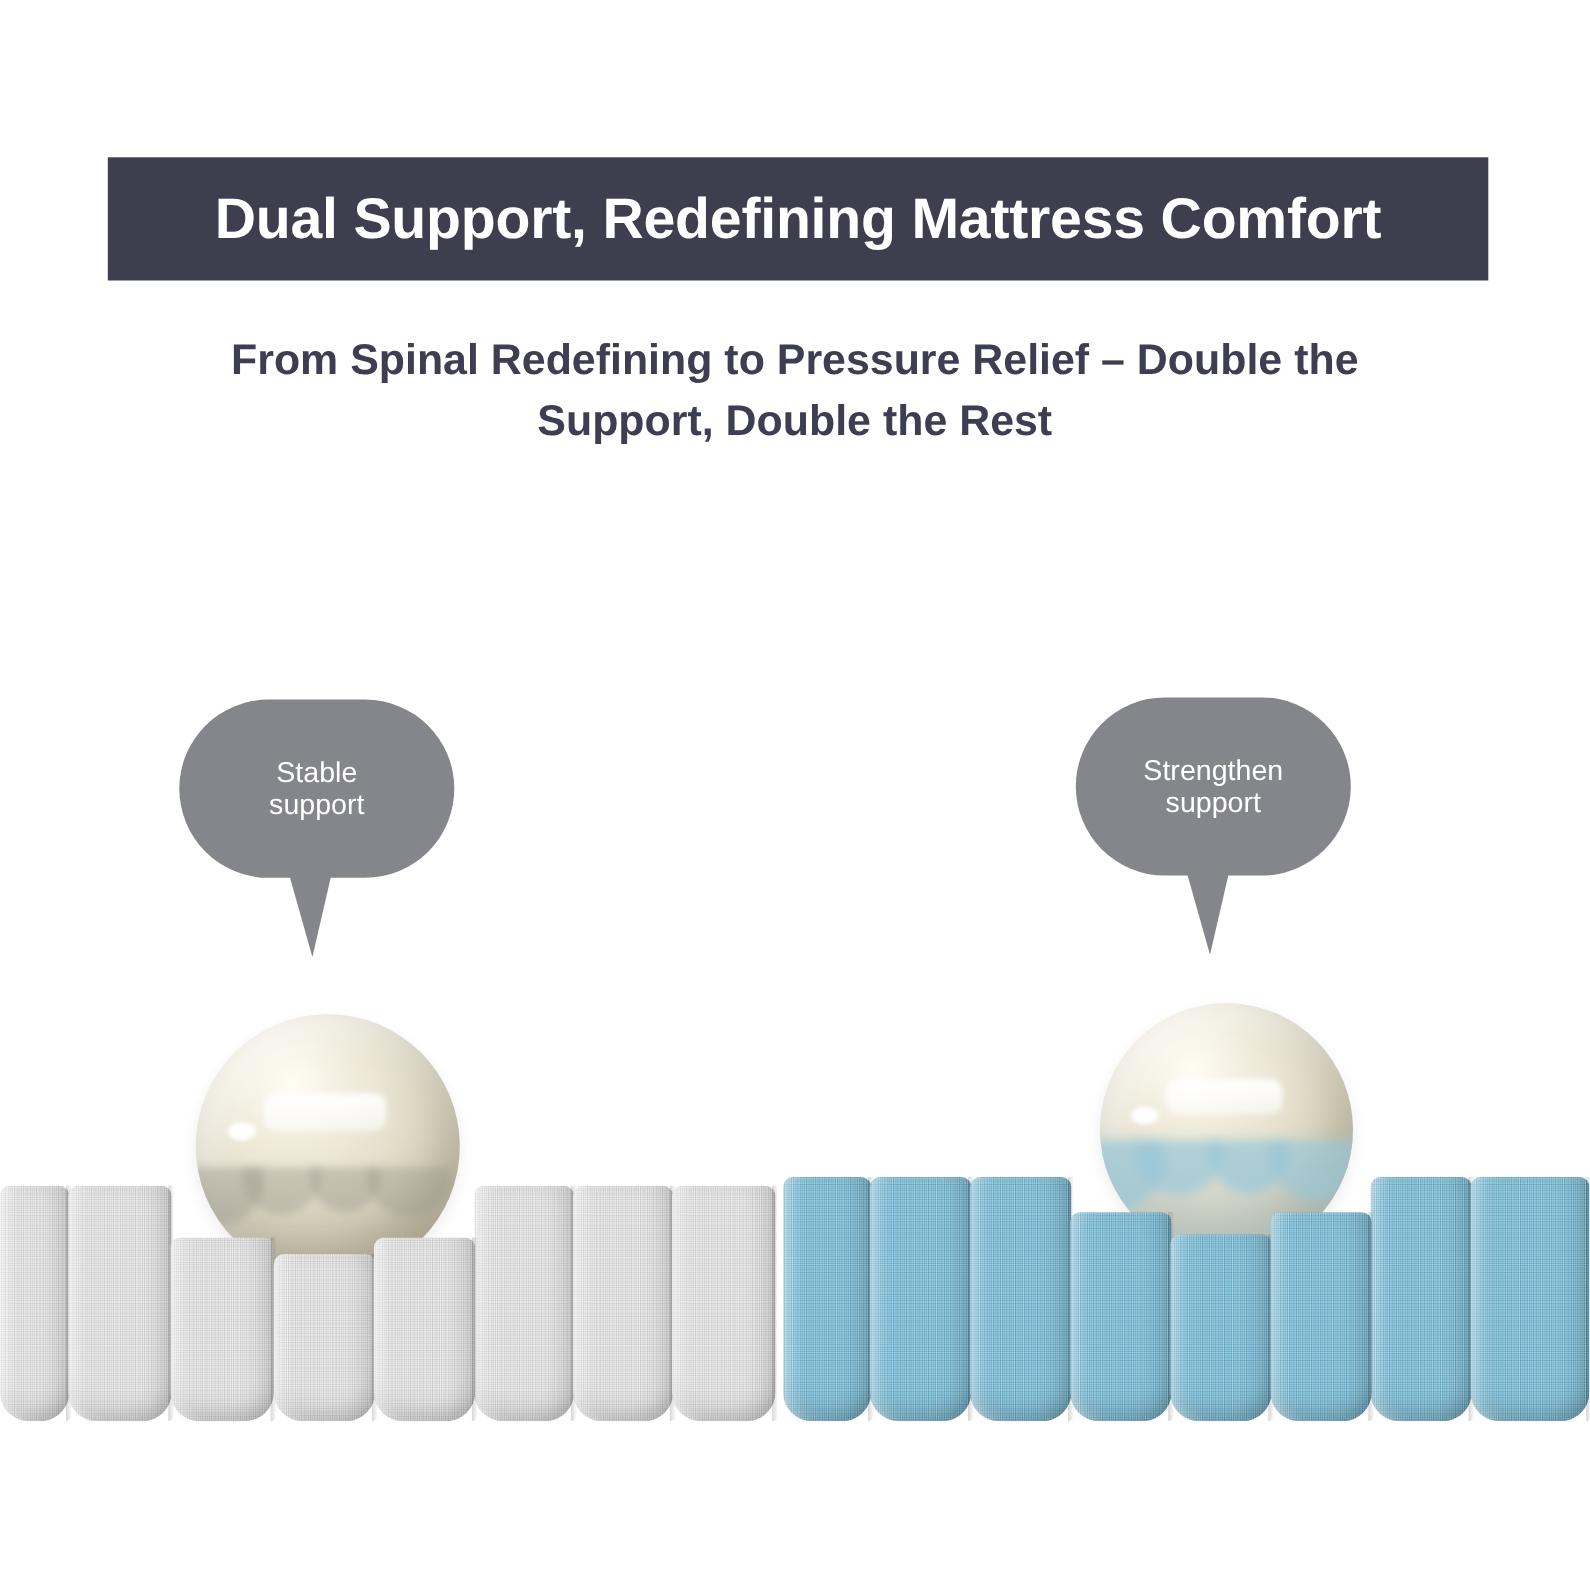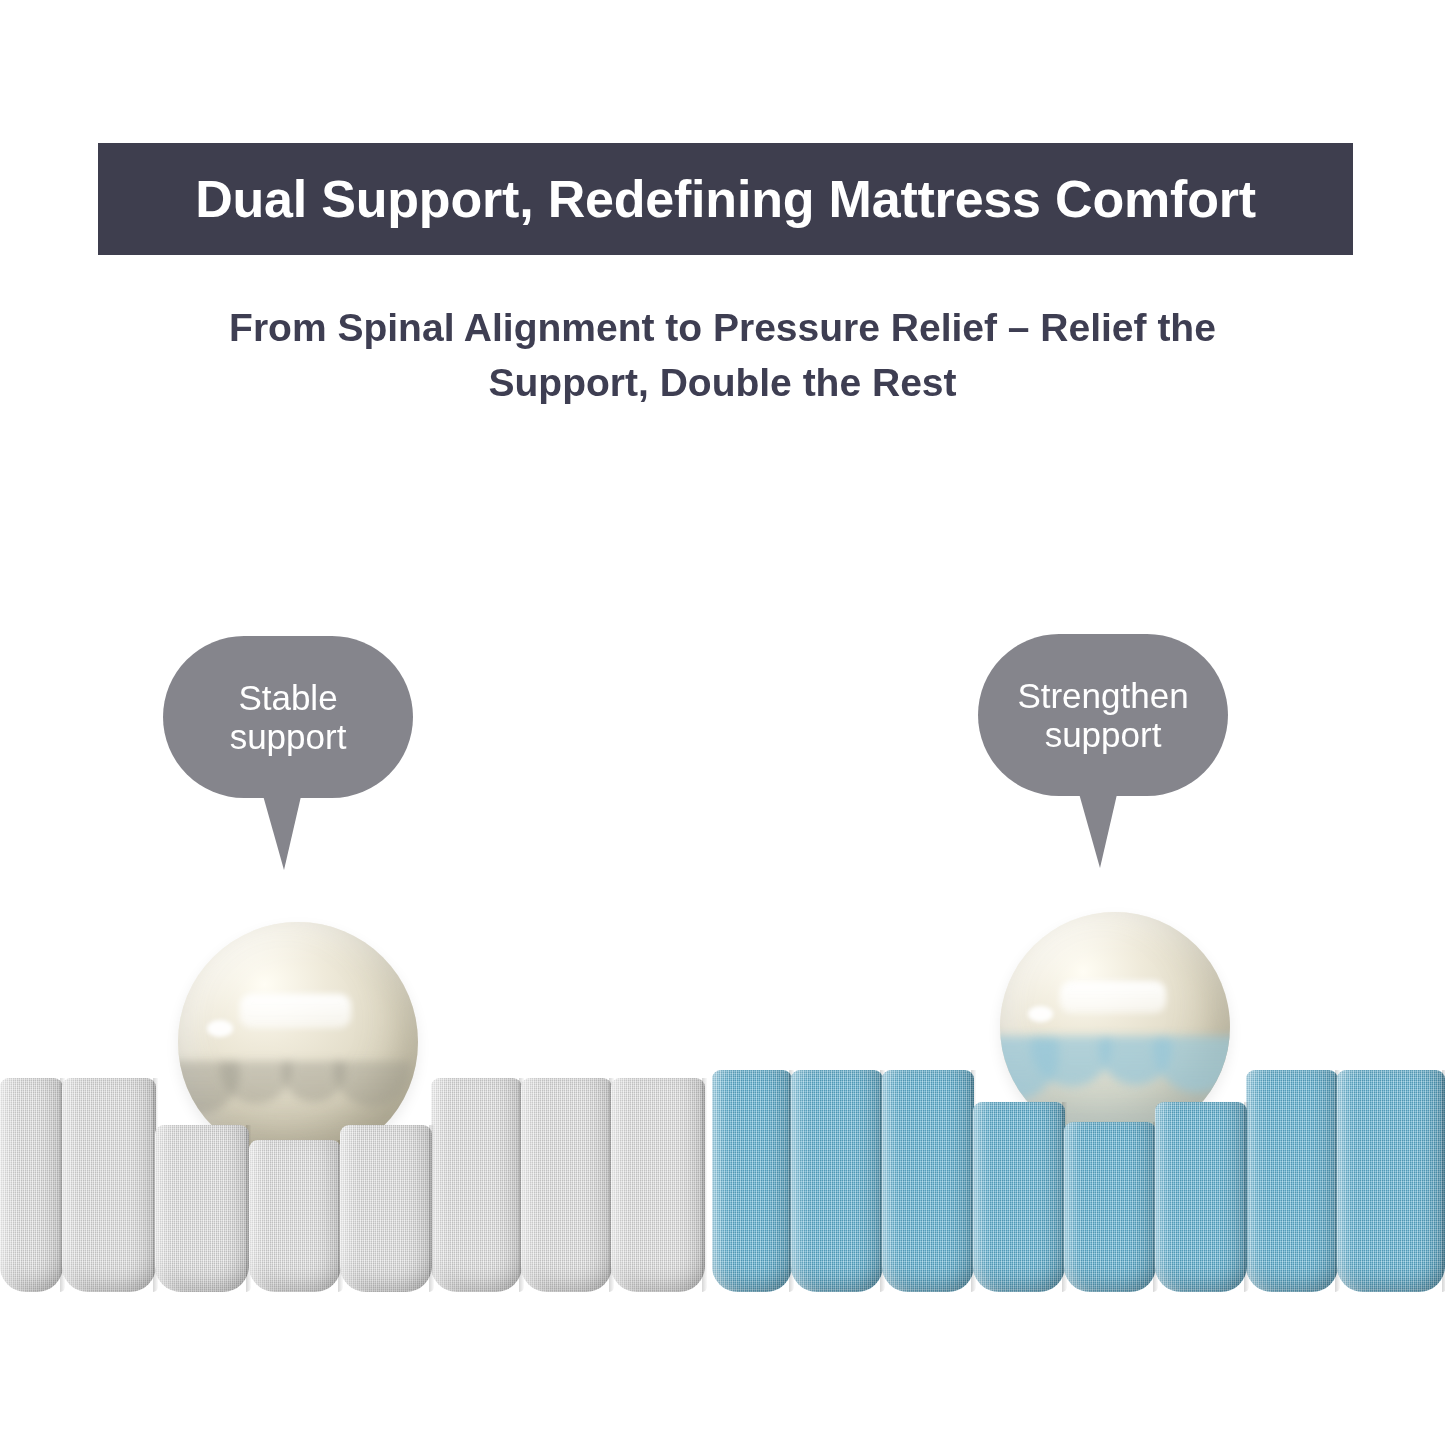--- a/index.html
+++ b/index.html
@@ -59,21 +59,21 @@
     position: absolute;
     background: #85858C;
     border-radius: 200px;
     display: flex;
     align-items: center;
     justify-content: center;
     text-align: center;
   }
   .bubble-label {
     color: #ffffff;
-    font-size: 35px;
+    font-size: 26px;
     line-height: 1.12;
     font-weight: normal;
     padding: 0 14px;
   }
   .bubble-pointer {
     position: absolute;
     width: 0;
     height: 0;
   }
 
@@ -233,21 +233,21 @@
 </style>
 </head>
 <body>
 
 <div id="stage">
 
   <div class="title-banner">
     <div class="title-text">Dual Support, Redefining Mattress Comfort</div>
   </div>
 
-  <div class="subtitle">From Spinal Alignment to Pressure Relief – Relief the Support, Double the Rest</div>
+  <div class="subtitle">From Spinal Redefining to Pressure Relief – Double the Support, Double the Rest</div>
 
   <div class="bubble" id="bubble-left">
     <div class="bubble-label">
       <span>Stable</span><br>
       <span>support</span>
     </div>
   </div>
   <div class="bubble-pointer" id="pointer-left"></div>
 
   <div class="bubble" id="bubble-right">

